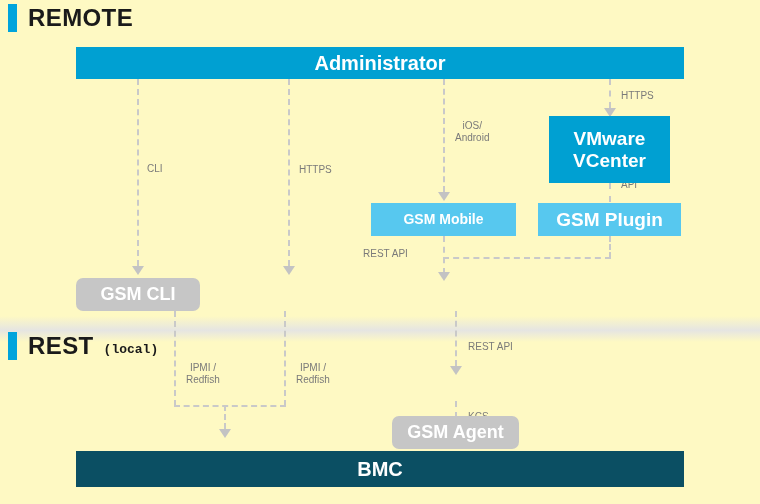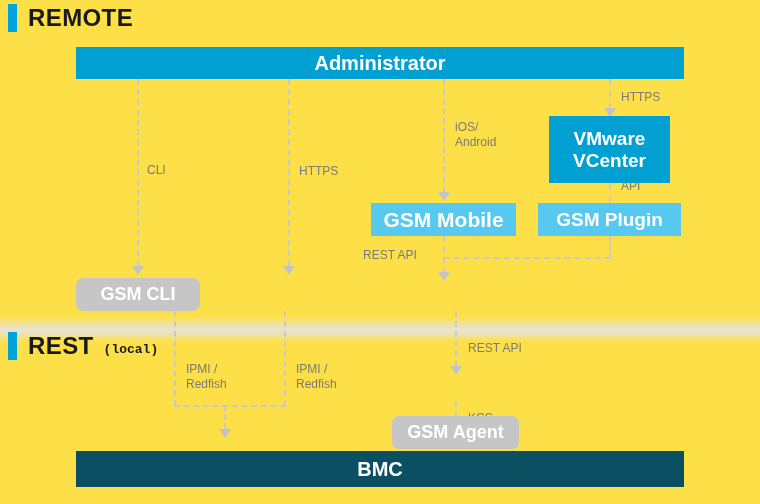--- a/index.html
+++ b/index.html
@@ -8,21 +8,21 @@
     background: #ffffff;
   }
   body {
     font-family: "Liberation Sans", sans-serif;
     -webkit-font-smoothing: antialiased;
   }
   #canvas {
     position: relative;
     width: 760px;
     height: 504px;
-    background: #fde047;
+    background: #fef9c3;
     overflow: hidden;
   }
 
   
   .section-header {
     position: absolute;
     display: flex;
     align-items: center;
   }
   .section-bar {
@@ -103,24 +103,25 @@
     width: 0;
     height: 0;
     border-left: 6px solid transparent;
     border-right: 6px solid transparent;
     border-bottom: 9px solid #c3c3c3;
   }
 
   
   .conn-label {
     position: absolute;
-    font-size: 12px;
+    font-size: 10px;
     color: #7a7a7a;
     line-height: 1.24;
     white-space: pre-line;
+    text-align: center;
   }
 </style>
 </head>
 <body>
 
 <div id="canvas">
 
   <div class="section-header" style="left:8px; top:4px;">
     <div class="section-bar"></div>
     <div class="section-title">REMOTE</div>
@@ -178,21 +179,21 @@
   <div class="conn-label" style="left:186px; top:362px;">IPMI /
 Redfish</div>
   <div class="conn-label" style="left:296px; top:362px;">IPMI /
 Redfish</div>
 
   <div class="box box-blue" style="left:76px; top:47px; width:608px; height:32px; font-size:20px;">Administrator</div>
 
   <div class="box box-blue" style="left:549px; top:116px; width:121px; height:67px; font-size:19px; white-space:pre-line;">VMware
 VCenter</div>
 
-  <div class="box box-lightblue" style="left:371px; top:203px; width:145px; height:33px; font-size:21px;">GSM Mobile</div>
+  <div class="box box-lightblue" style="left:371px; top:203px; width:145px; height:33px; font-size:14px;">GSM Mobile</div>
 
   <div class="box box-lightblue" style="left:538px; top:203px; width:143px; height:33px; font-size:19px;">GSM Plugin</div>
 
   <div class="box box-gray" style="left:76px; top:278px; width:124px; height:33px; font-size:18px;">GSM CLI</div>
 
 
   <div class="box box-gray" style="left:392px; top:368px; width:127px; height:33px; font-size:18px;margin-top:48px;">GSM Agent</div>
 
   <div class="box box-darkteal" style="left:76px; top:431px; width:608px; height:36px; font-size:20px;margin-top:20px;">BMC</div>
 

